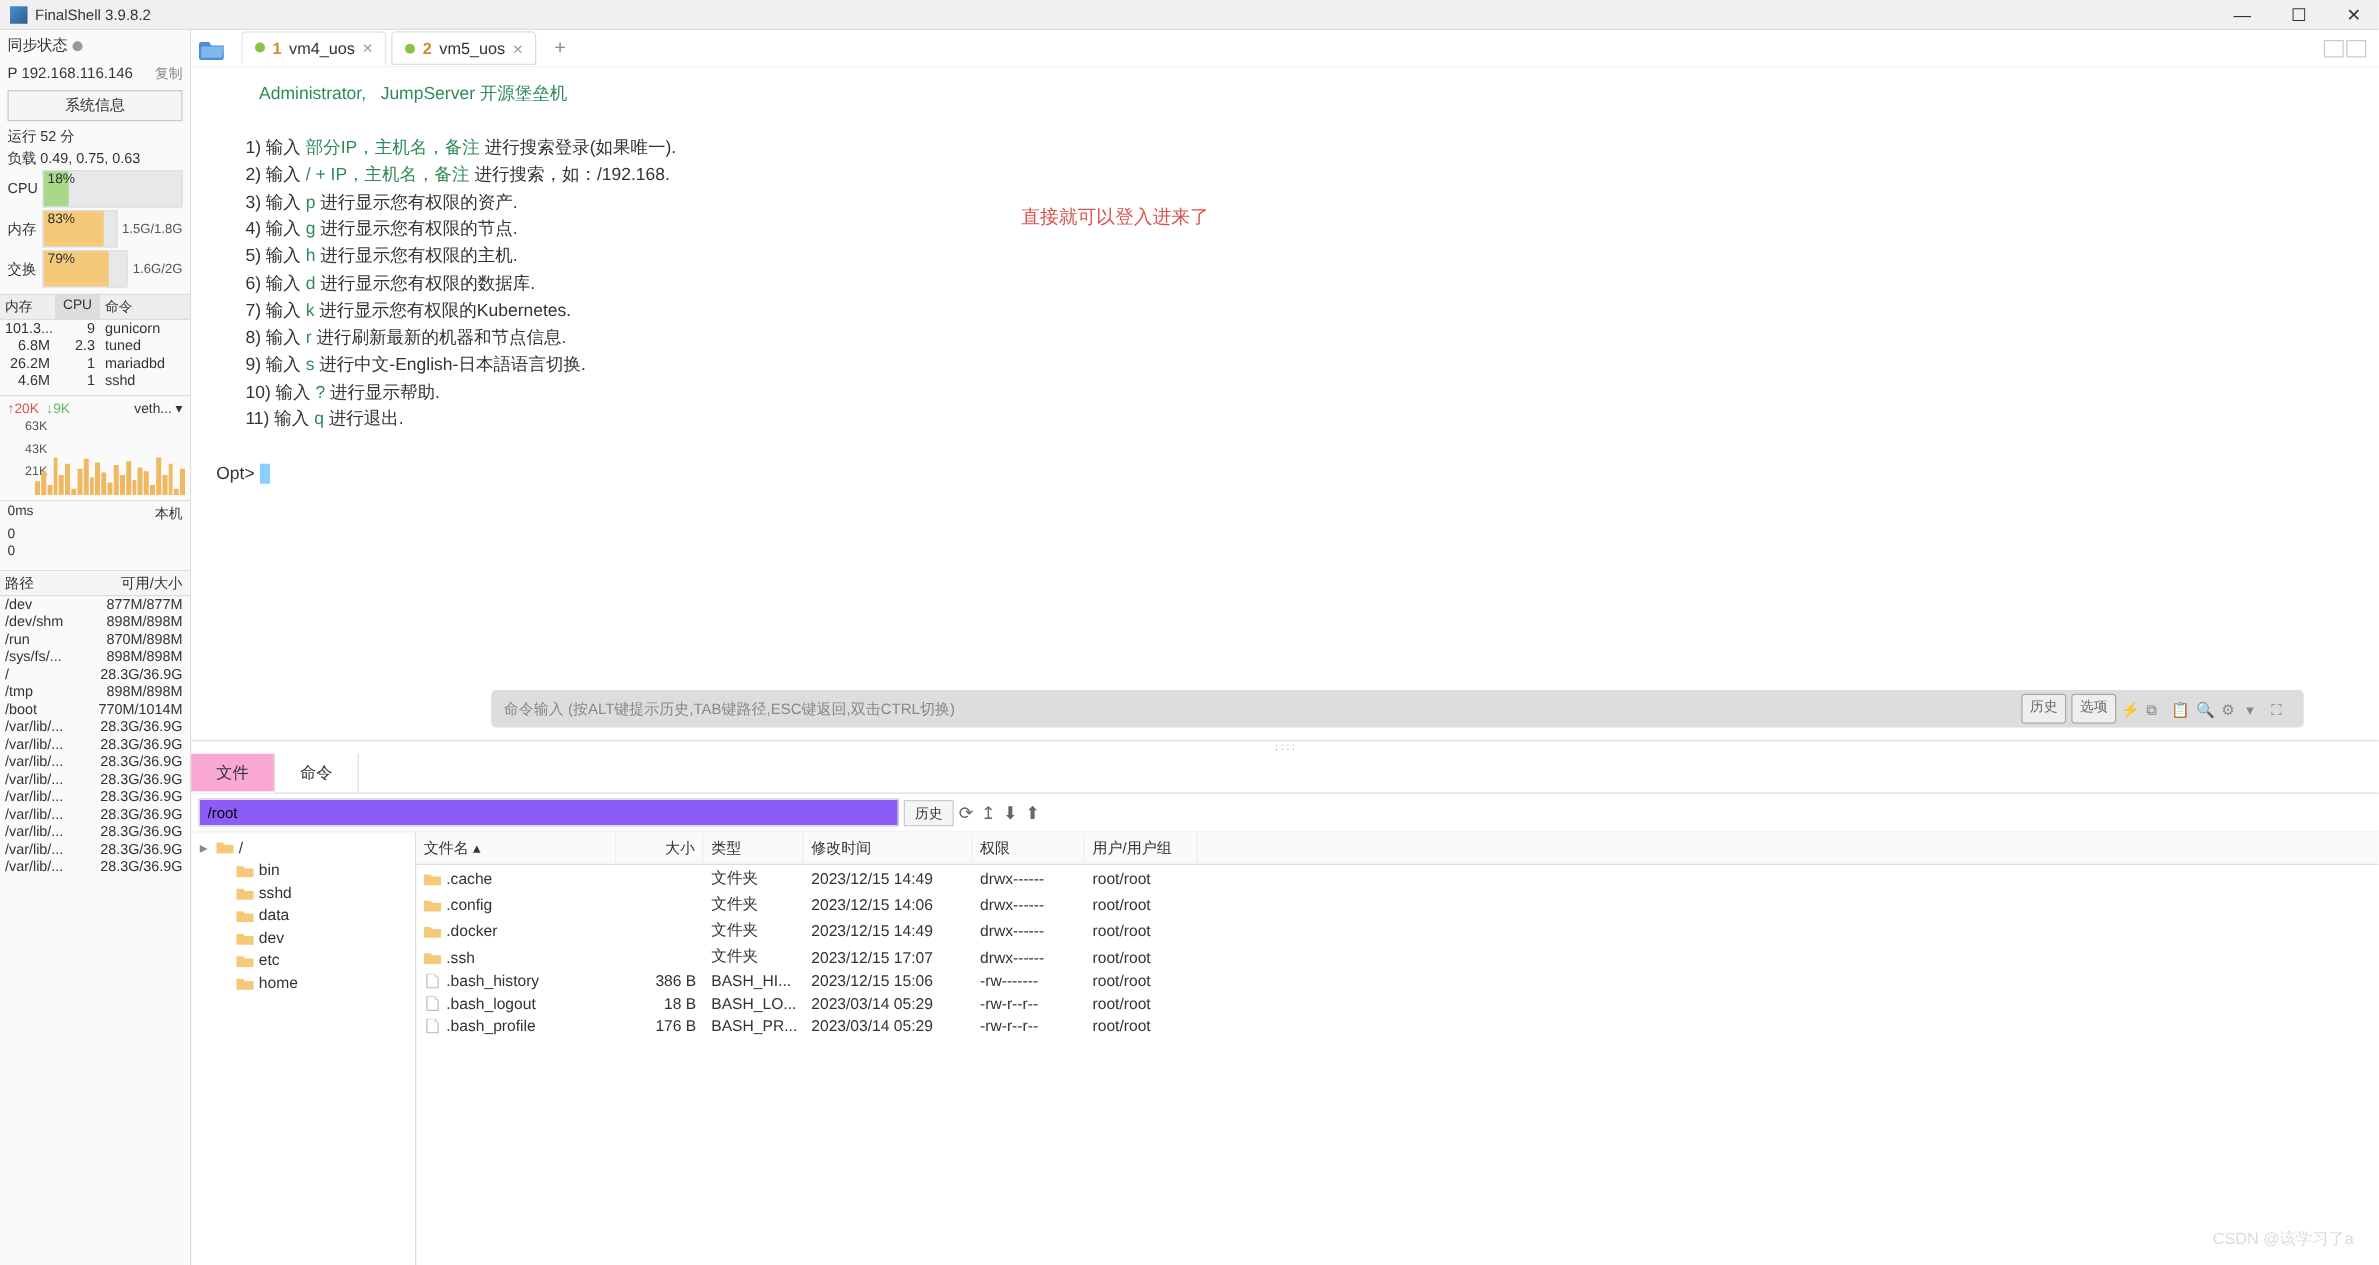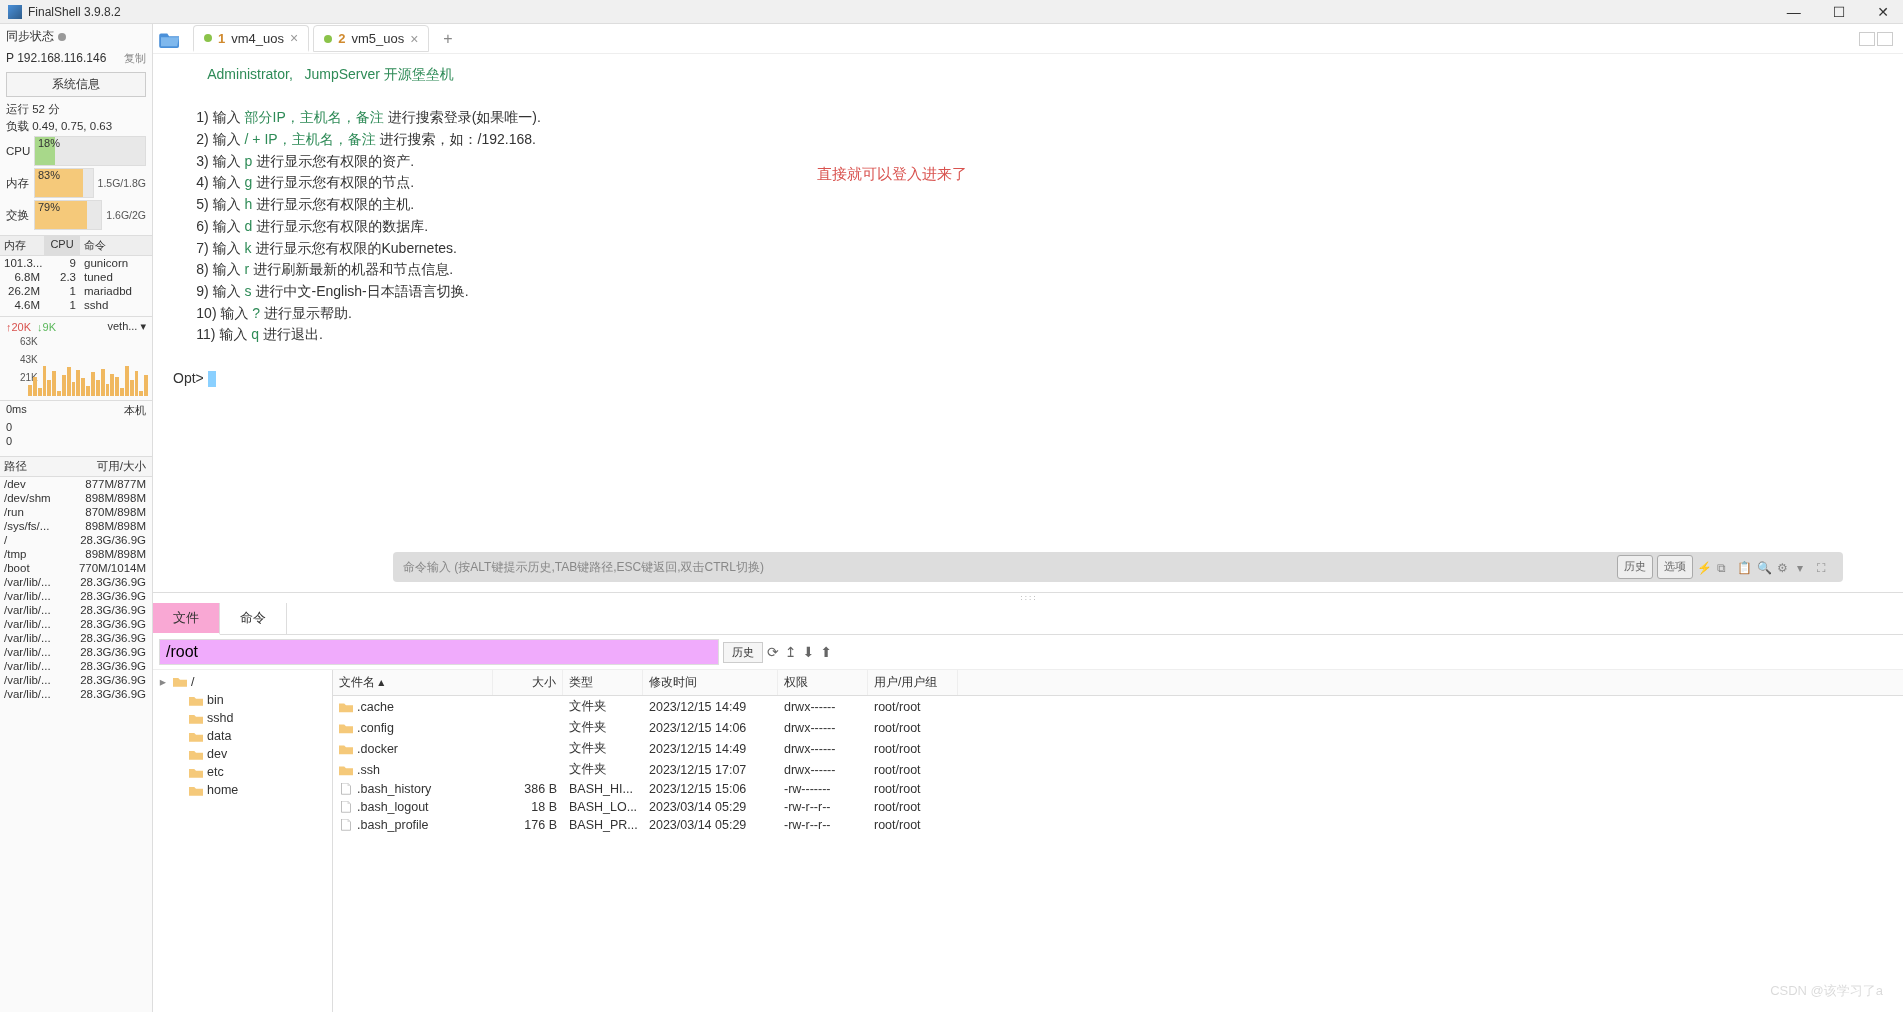--- a/index.html
+++ b/index.html
@@ -83,21 +83,21 @@
 .cmd-btn { padding: 2px 6px; border: 1px solid #aaa; border-radius: 3px; font-size: 11px; color: #666; cursor: pointer; background:#eee;}
 .cmd-icon { width: 16px; height: 16px; color: #888; cursor: pointer; }
 
 .lower { height: 420px; border-top: 1px solid #ddd; display: flex; flex-direction: column; }
 .resize-dots { text-align: center; font-size: 8px; color: #999; height: 10px; }
 .lower-tabs { display: flex; border-bottom: 1px solid #ddd; }
 .ltab { padding: 6px 20px; font-size: 13px; border-right: 1px solid #ddd; cursor: pointer; }
 .ltab.active { background: #f9a8d4; border-bottom: 2px solid #fff; margin-bottom: -1px; font-weight: 500; }
 
 .path-bar { display: flex; align-items: center; padding: 4px 6px; gap: 4px; border-bottom: 1px solid #eee; }
-.path-input { flex: 0 0 560px; border: 1px solid #ddd; padding: 3px 6px; font-size: 16px; background:#f0abfc;}
+.path-input { flex: 0 0 560px; border: 1px solid #ddd; padding: 3px 6px; font-size: 12px; background:#8b5cf6;}
 .path-btn { padding: 2px 8px; border: 1px solid #ccc; font-size: 11px; cursor: pointer; background:#f5f5f5;}
 .path-icons { display: flex; gap: 6px; font-size: 14px; color: #666; }
 
 .file-area { flex: 1; display: flex; overflow: hidden; }
 .tree { width: 180px; border-right: 1px solid #ddd; overflow-y: auto; font-size: 12.5px; padding: 2px 0; }
 .tree-item { display: flex; align-items: center; padding: 2px 4px; gap: 4px; cursor: pointer; }
 .tree-item .exp { width: 12px; text-align: center; color: #888; }
 .tree-fold { width: 14px; height: 11px; display:inline-block; }
 .tree-fold svg { width:14px; height:11px; }
 

